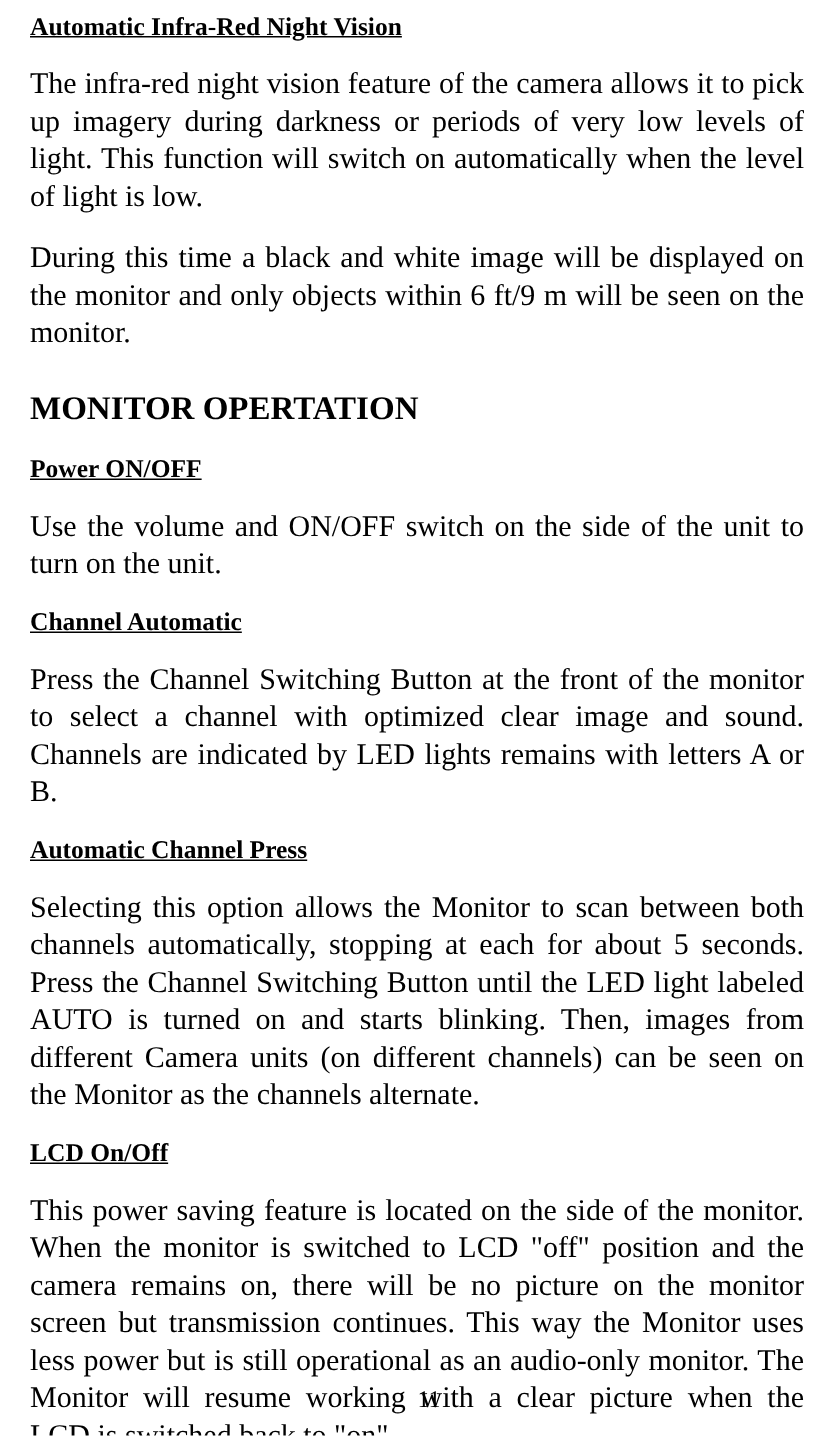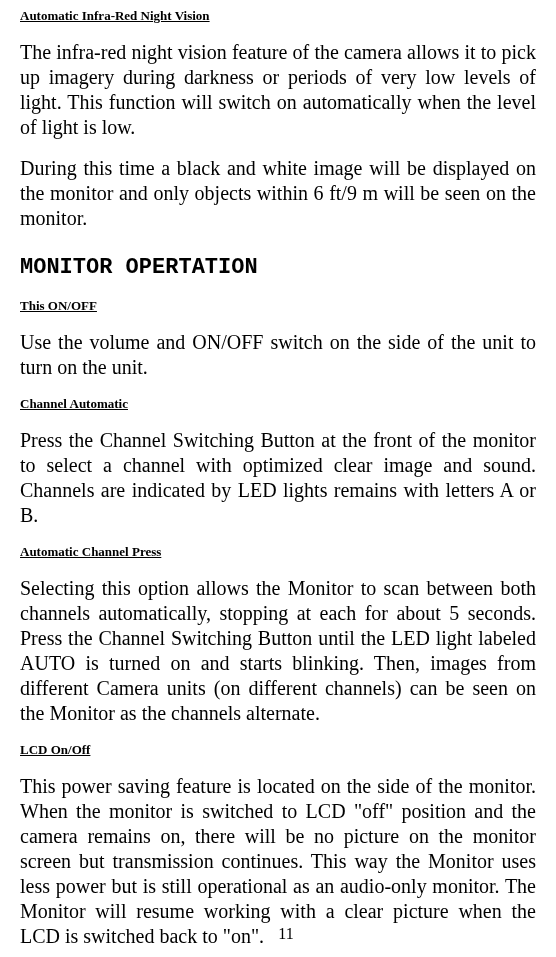--- a/index.html
+++ b/index.html
@@ -12,31 +12,31 @@
       height: 957px;
       background: #ffffff;
       font-family: "Times New Roman", Times, serif;
       color: #000000;
       padding: 8px 20px 20px 20px;
       position: relative;
     }
     .subheading {
       font-weight: bold;
       text-decoration: underline;
-      font-size: 13px;
+      font-size: 17px;
       margin-bottom: 16px;
     }
     .body-text {
       font-size: 20px;
       text-align: justify;
       margin-bottom: 16px;
       line-height: 1.25;
     }
     .main-heading {
-      font-family: Liberation Mono, monospace;
+      font-family: Liberation Serif, serif;
       font-weight: bold;
       font-size: 22px;
       margin-top: 24px;
       margin-bottom: 18px;
     }
     .page-number {
       position: absolute;
       bottom: 14px;
       left: 16px;
       right: 0;
@@ -46,21 +46,21 @@
   </style>
 </head>
 <body>
 
 <div class="subheading">Automatic Infra-Red Night Vision</div>
 <p class="body-text">The infra-red night vision feature of the camera allows it to pick up imagery during darkness or periods of very low levels of light. This function will switch on automatically when the level of light is low.</p>
 <p class="body-text">During this time a black and white image will be displayed on the monitor and only objects within 6 ft/9 m will be seen on the monitor.</p>
 
 <div class="main-heading">MONITOR OPERTATION</div>
 
-<div class="subheading">This ON/OFF</div>
+<div class="subheading">Power ON/OFF</div>
 <p class="body-text">Use the volume and ON/OFF switch on the side of the unit to turn on the unit.</p>
 
 <div class="subheading">Channel Automatic</div>
 <p class="body-text">Press the Channel Switching Button at the front of the monitor to select a channel with optimized clear image and sound. Channels are indicated by LED lights remains with letters A or B.</p>
 
 <div class="subheading">Automatic Channel Press</div>
 <p class="body-text">Selecting this option allows the Monitor to scan between both channels automatically, stopping at each for about 5 seconds. Press the Channel Switching Button until the LED light labeled AUTO is turned on and starts blinking. Then, images from different Camera units (on different channels) can be seen on the Monitor as the channels alternate.</p>
 
 <div class="subheading">LCD On/Off</div>
 <p class="body-text">This power saving feature is located on the side of the monitor. When the monitor is switched to LCD "off" position and the camera remains on, there will be no picture on the monitor screen but transmission continues. This way the Monitor uses less power but is still operational as an audio-only monitor. The Monitor will resume working with a clear picture when the LCD is switched back to "on".</p>

